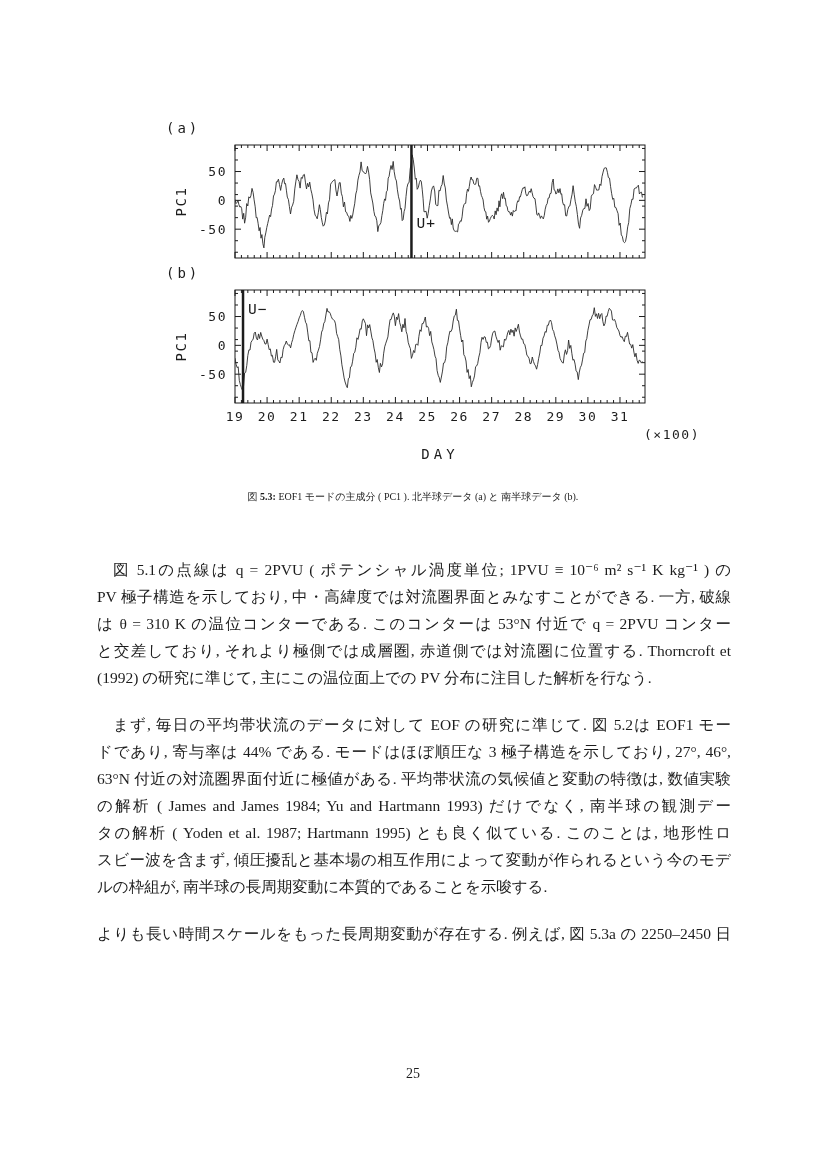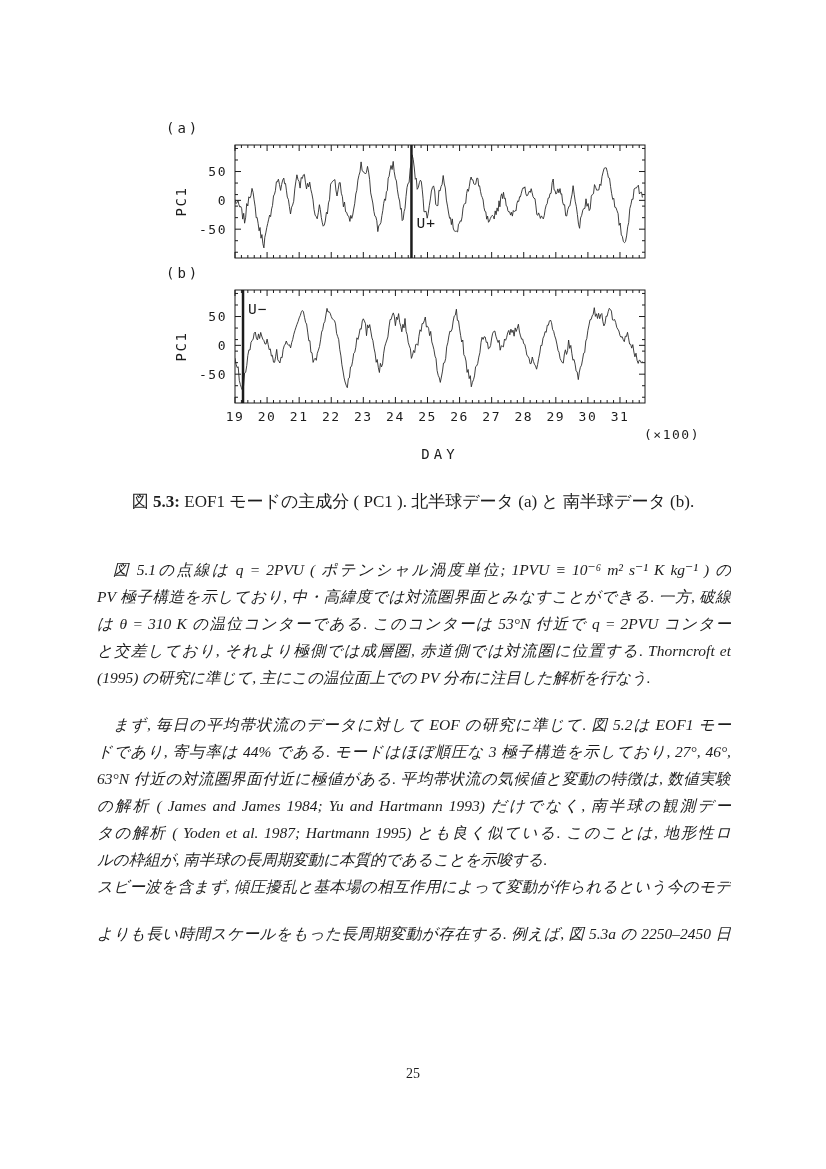--- a/index.html
+++ b/index.html
@@ -8,33 +8,32 @@
     width:826px;height:1169px;
     margin:0 auto;
     background:#ffffff;
     font-family:"Liberation Serif","DejaVu Serif",serif;
     color:#1c1c1c;
     overflow:hidden;
   }
   .figure-area{position:absolute;left:0;top:0;width:826px;height:480px;}
   .figure-caption{
     position:absolute;left:0;top:490px;width:826px;
-    text-align:center;font-size:17px;color:#1c1c1c;
+    text-align:center;font-size:10px;color:#1c1c1c;
   }
   .figure-caption .figno{font-weight:bold;}
   .body-text{
     position:absolute;left:97px;top:556px;width:634px;
     font-size:15.5px;line-height:27px;color:#1c1c1c;
   }
   .para{margin:0 0 20px 0;}
   .bline{
     height:27px;white-space:nowrap;
     text-align:justify;text-align-last:justify;
     overflow:hidden;
-    font-style:italic;
   }
   .bline.first{text-indent:16px;}
   .bline.last{text-align-last:left;}
   .page-number{
     position:absolute;left:0;top:1066px;width:826px;
     text-align:center;font-size:14px;color:#1c1c1c;
   }
   svg text{fill:#1c1c1c;}
 </style>
 </head>
@@ -389,30 +388,30 @@
   <div class="figure-caption">
     <span>図</span>&nbsp;<span class="figno">5.3:</span>&nbsp;<span>EOF1 モードの主成分 ( PC1 ). 北半球データ (a) と 南半球データ (b).</span>
   </div>
 
   <div class="body-text">
     <div class="para">
       <div class="bline first">図 5.1の点線は q = 2PVU ( ポテンシャル渦度単位; 1PVU ≡ 10⁻⁶ m² s⁻¹ K kg⁻¹ ) の</div>
       <div class="bline">PV 極子構造を示しており, 中・高緯度では対流圏界面とみなすことができる. 一方, 破線</div>
       <div class="bline">は θ = 310 K の温位コンターである. このコンターは 53°N 付近で q = 2PVU コンター</div>
       <div class="bline">と交差しており, それより極側では成層圏, 赤道側では対流圏に位置する. Thorncroft et</div>
-      <div class="bline last">(1995) の研究に準じて, 主にこの温位面上での PV 分布に注目した解析を行なう.</div>
+      <div class="bline last">(1992) の研究に準じて, 主にこの温位面上での PV 分布に注目した解析を行なう.</div>
     </div>
     <div class="para">
       <div class="bline first">まず, 毎日の平均帯状流のデータに対して EOF の研究に準じて. 図 5.2は EOF1 モー</div>
       <div class="bline">ドであり, 寄与率は 44% である. モードはほぼ順圧な 3 極子構造を示しており, 27°, 46°,</div>
       <div class="bline">63°N 付近の対流圏界面付近に極値がある. 平均帯状流の気候値と変動の特徴は, 数値実験</div>
       <div class="bline">の解析 ( James and James 1984; Yu and Hartmann 1993) だけでなく, 南半球の観測デー</div>
       <div class="bline">タの解析 ( Yoden et al. 1987; Hartmann 1995) とも良く似ている. このことは, 地形性ロ</div>
+      <div class="bline">スビー波を含まず, 傾圧擾乱と基本場の相互作用によって変動が作られるという今のモデ</div>
       <div class="bline last">ルの枠組が, 南半球の長周期変動に本質的であることを示唆する.</div>
-      <div class="bline">スビー波を含まず, 傾圧擾乱と基本場の相互作用によって変動が作られるという今のモデ</div>
     </div>
     <div class="para">
       <div class="bline">よりも長い時間スケールをもった長周期変動が存在する. 例えば, 図 5.3a の 2250–2450 日</div>
     </div>
   </div>
 
   <div class="page-number">25</div>
 
 </div>
 

